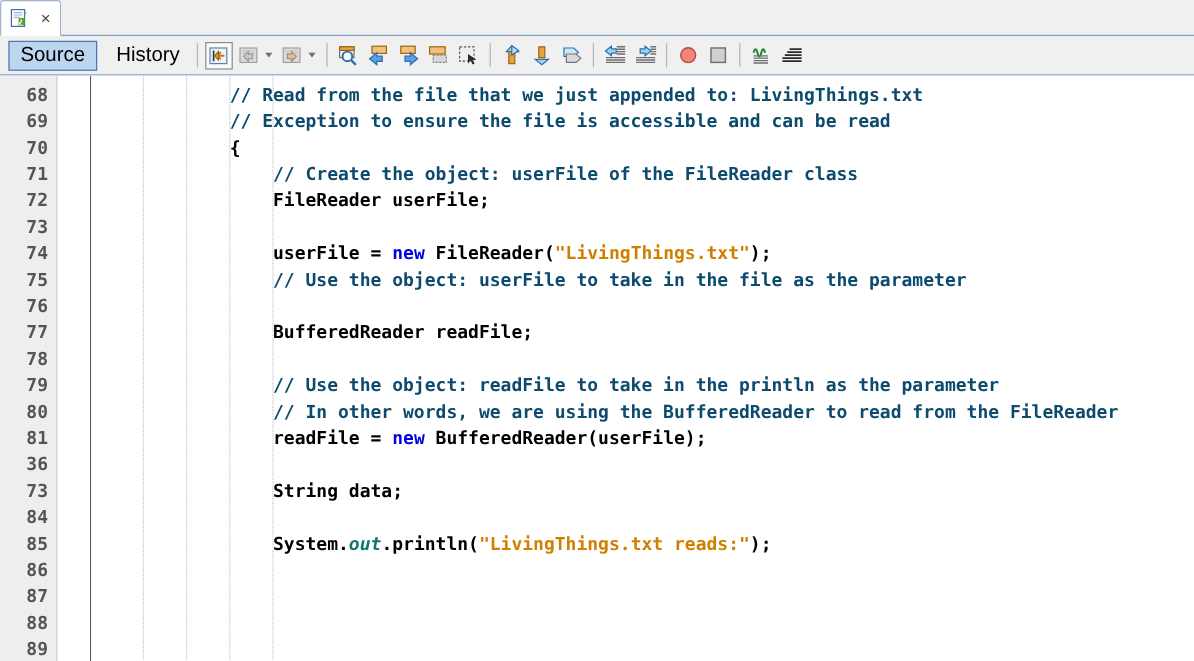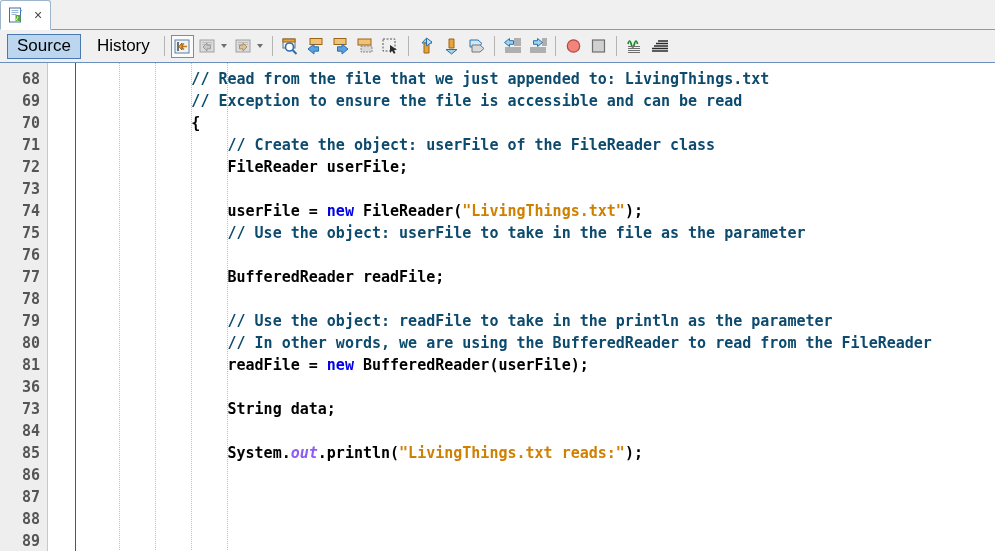--- a/index.html
+++ b/index.html
@@ -193,21 +193,21 @@
     line-height: 22px;
     font-family: "DejaVu Sans Mono", monospace;
     font-size: 15px;
     color: #000000;
     white-space: pre;
     padding-left: 7px;
   }
   .tok-comment { color: #0c4a6e; }
   .tok-keyword { color: #0000e6; }
   .tok-string  { color: #d08000; }
-  .tok-static  { color: #8b5cf6; font-style: italic; }
+  .tok-static  { color: #0f766e; font-style: italic; }
   .tok-plain   { color: #000000; }
 </style>
 </head>
 <body>
 
 <div id="app">
 
   <div class="tabstrip">
     <div class="doc-tab">
       <span class="java-file-icon">

